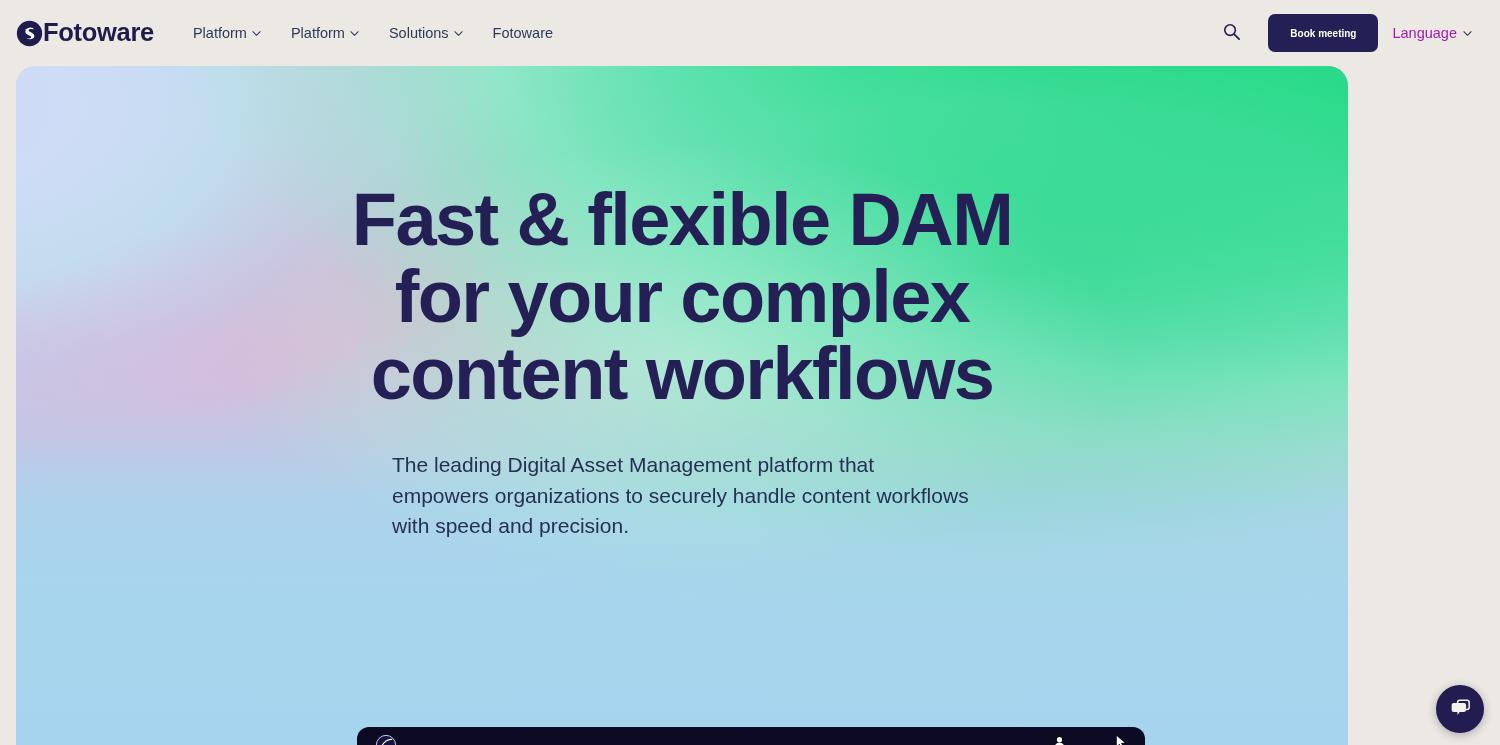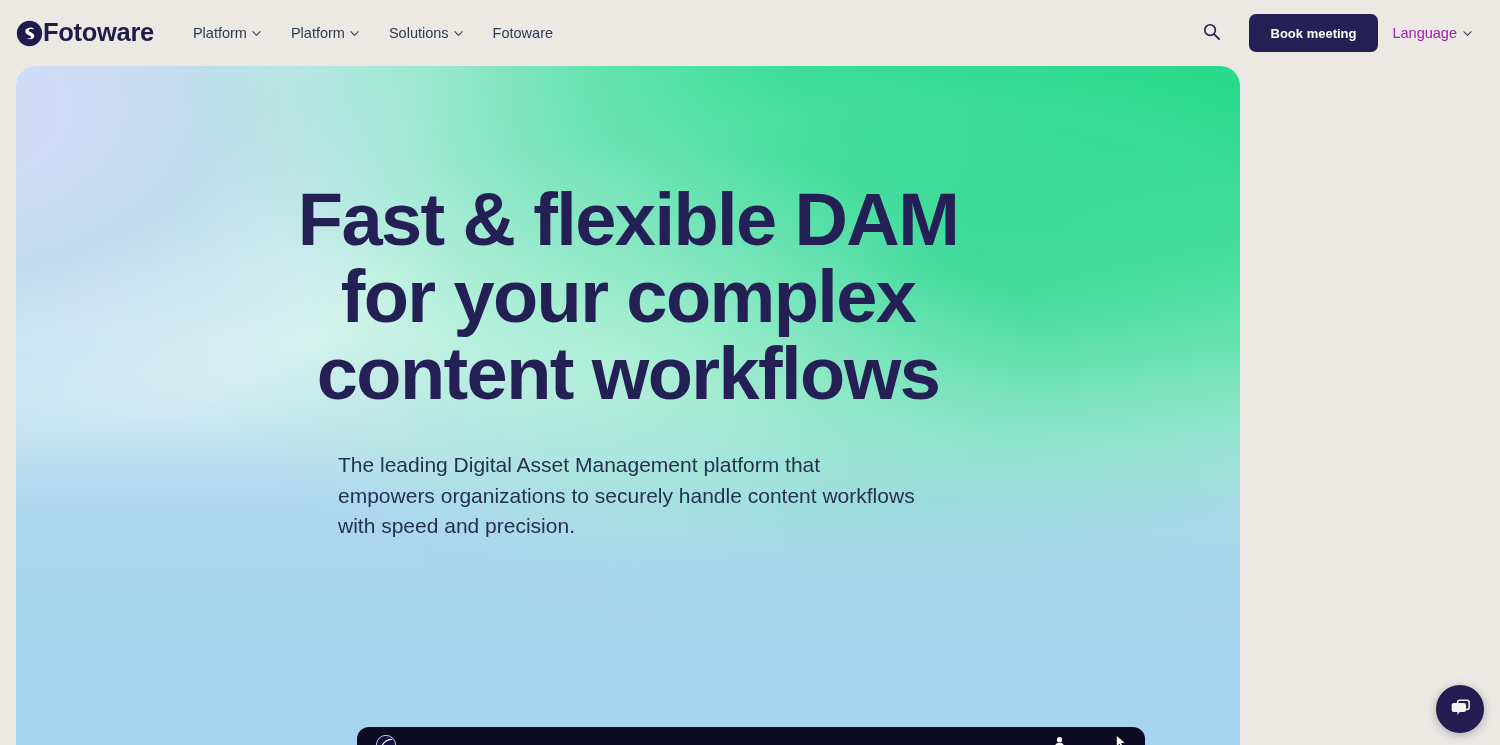--- a/index.html
+++ b/index.html
@@ -38,40 +38,40 @@
   .chev{ width:9px; height:9px; display:block; }
   .header-right{
     margin-left:auto; display:flex; align-items:center; gap:0; margin-right:14px;
   }
   .search-btn{
     width:34px; height:34px; display:flex; align-items:center; justify-content:center;
     cursor:pointer; margin-right:20px;
   }
   .book-meeting-btn{
     background:#241f54; color:#ffffff;
-    font-size:13px; font-weight:700;
+    font-size:10px; font-weight:700;
     padding:0 22px; height:38px;
     display:flex; align-items:center; justify-content:center;
     border:none; border-radius:7px; cursor:pointer;
     font-family:"Liberation Sans", sans-serif;
     white-space:nowrap;
   }
   .language-item{
     display:flex; align-items:center; gap:6px;
     font-size:14.5px; color:#a21caf;
     padding:6px 14px; cursor:pointer; white-space:nowrap;
   }
 
   
   .hero{
     position:absolute; left:16px; top:66px;
-    width:1224px; height:679px;
+    width:1332px; height:679px;
     border-radius:20px 20px 0 0;
     overflow:hidden;
-    background:#ffffff;
+    background:#f9a8d4;
   }
   .hero-g1, .hero-g2, .hero-g3, .hero-g4, .hero-g5{
     position:absolute; inset:0;
   }
   
   .hero-g1{
     background:
       radial-gradient(120% 95% at 103% -6%, #00d76f 0%, #00d76f 22%, #19dd83 34%, #55e3a8 46%, #8fe8c8 56%, rgba(160,232,214,0.55) 66%, rgba(168,213,238,0) 76%);
   }
   

